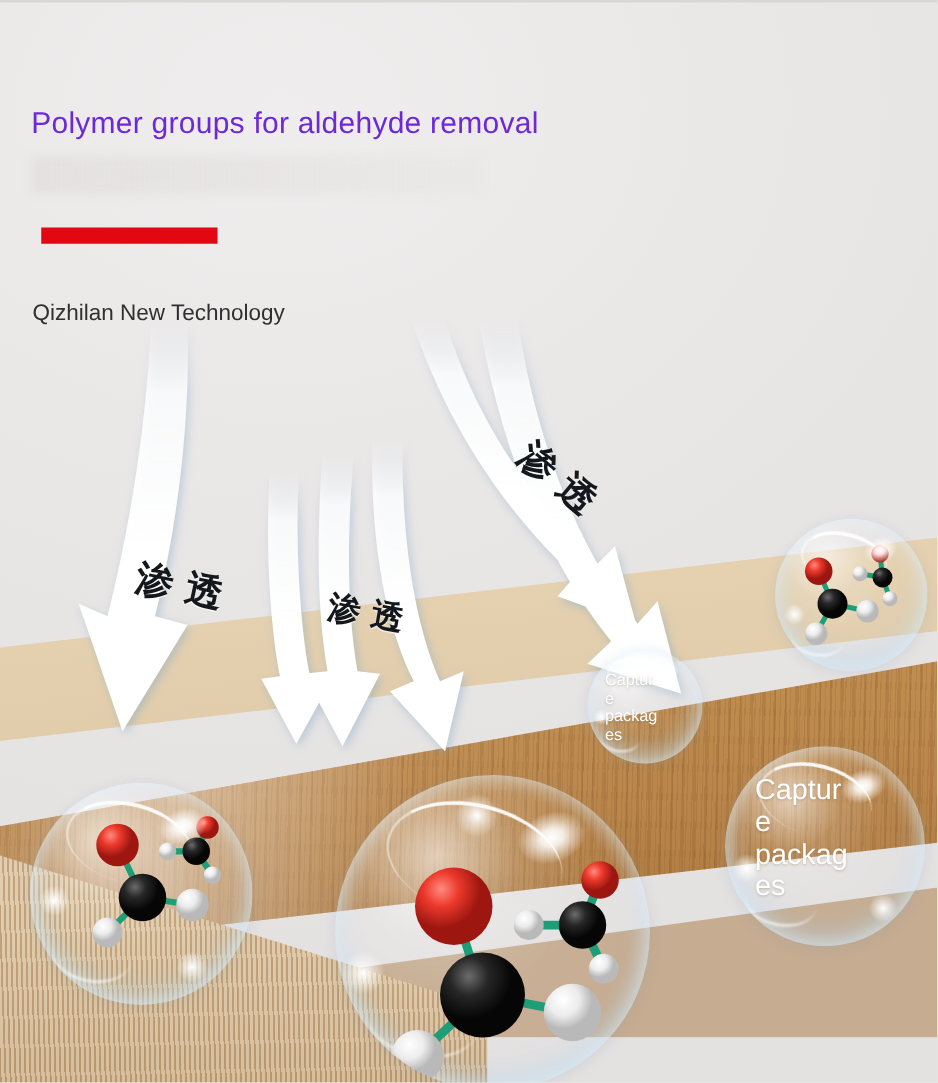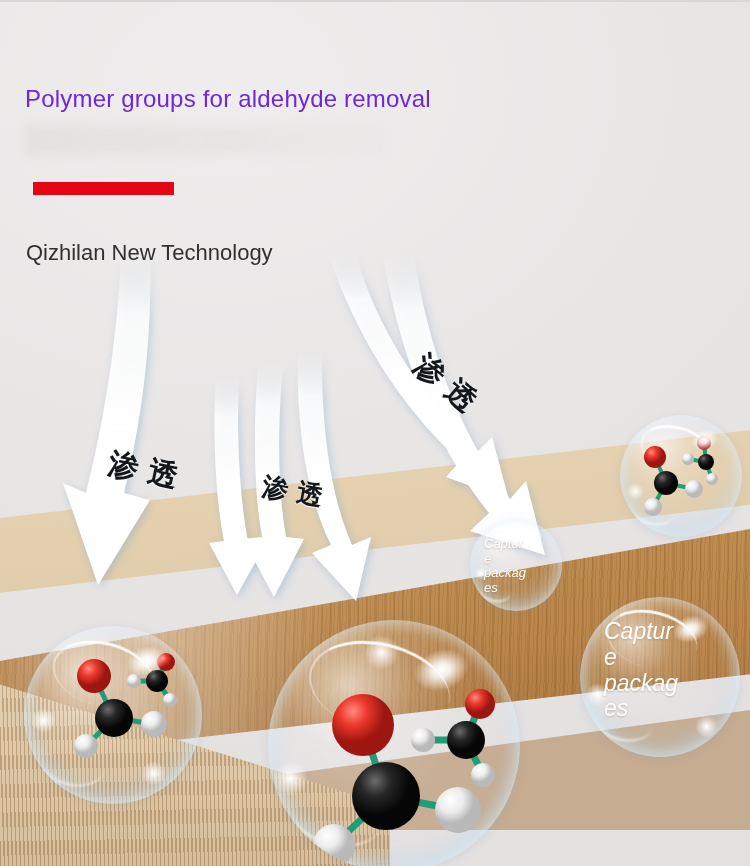--- a/index.html
+++ b/index.html
@@ -23,21 +23,21 @@
     position:absolute;left:25px;top:85px;
     font-size:24px;color:#6d28d9;letter-spacing:.2px;white-space:nowrap;
   }
   .subtitle-ghost{
     position:absolute;left:25px;top:125px;width:360px;height:30px;
     background:linear-gradient(90deg,rgba(228,224,224,.95),rgba(233,230,230,.55));
     filter:blur(4px);
   }
   .redbar{position:absolute;left:33px;top:182px;width:141px;height:13px;background:#e30613;}
   .brand{
-    position:absolute;left:26px;top:240px;font-size:22px;color:#303030;white-space:nowrap;
+    position:absolute;left:26px;top:240px;font-size:18px;color:#303030;white-space:nowrap;
   }
 
   
   .board{position:absolute;left:0;top:430px;width:750px;height:436px;}
 
   .board-top{
     position:absolute;left:0;top:0;width:750px;height:220px;
     background:linear-gradient(175deg,#e8d5b4 0%,#e3cfae 40%,#ddc7a3 100%);
     clip-path:polygon(100% 0%, 100% 34%, 0% 74%, 0% 40%);
   }
@@ -122,21 +122,20 @@
     transform:rotate(10deg);filter:blur(.8px);
   }
   .bub .spark{
     position:absolute;width:14%;height:14%;
     background:radial-gradient(circle,rgba(255,255,255,1) 0%,rgba(255,255,255,.55) 30%,rgba(255,255,255,0) 70%);
   }
 
   .bubtext{
     position:absolute;color:#ffffff;line-height:1.12;white-space:pre-line;
     text-shadow:0 1px 2px rgba(130,100,60,.35);
-    font-style:italic;
   }
 
   
   .mol{position:absolute;}
 </style>
 </head>
 <body>
 
 <div id="stage">
 

